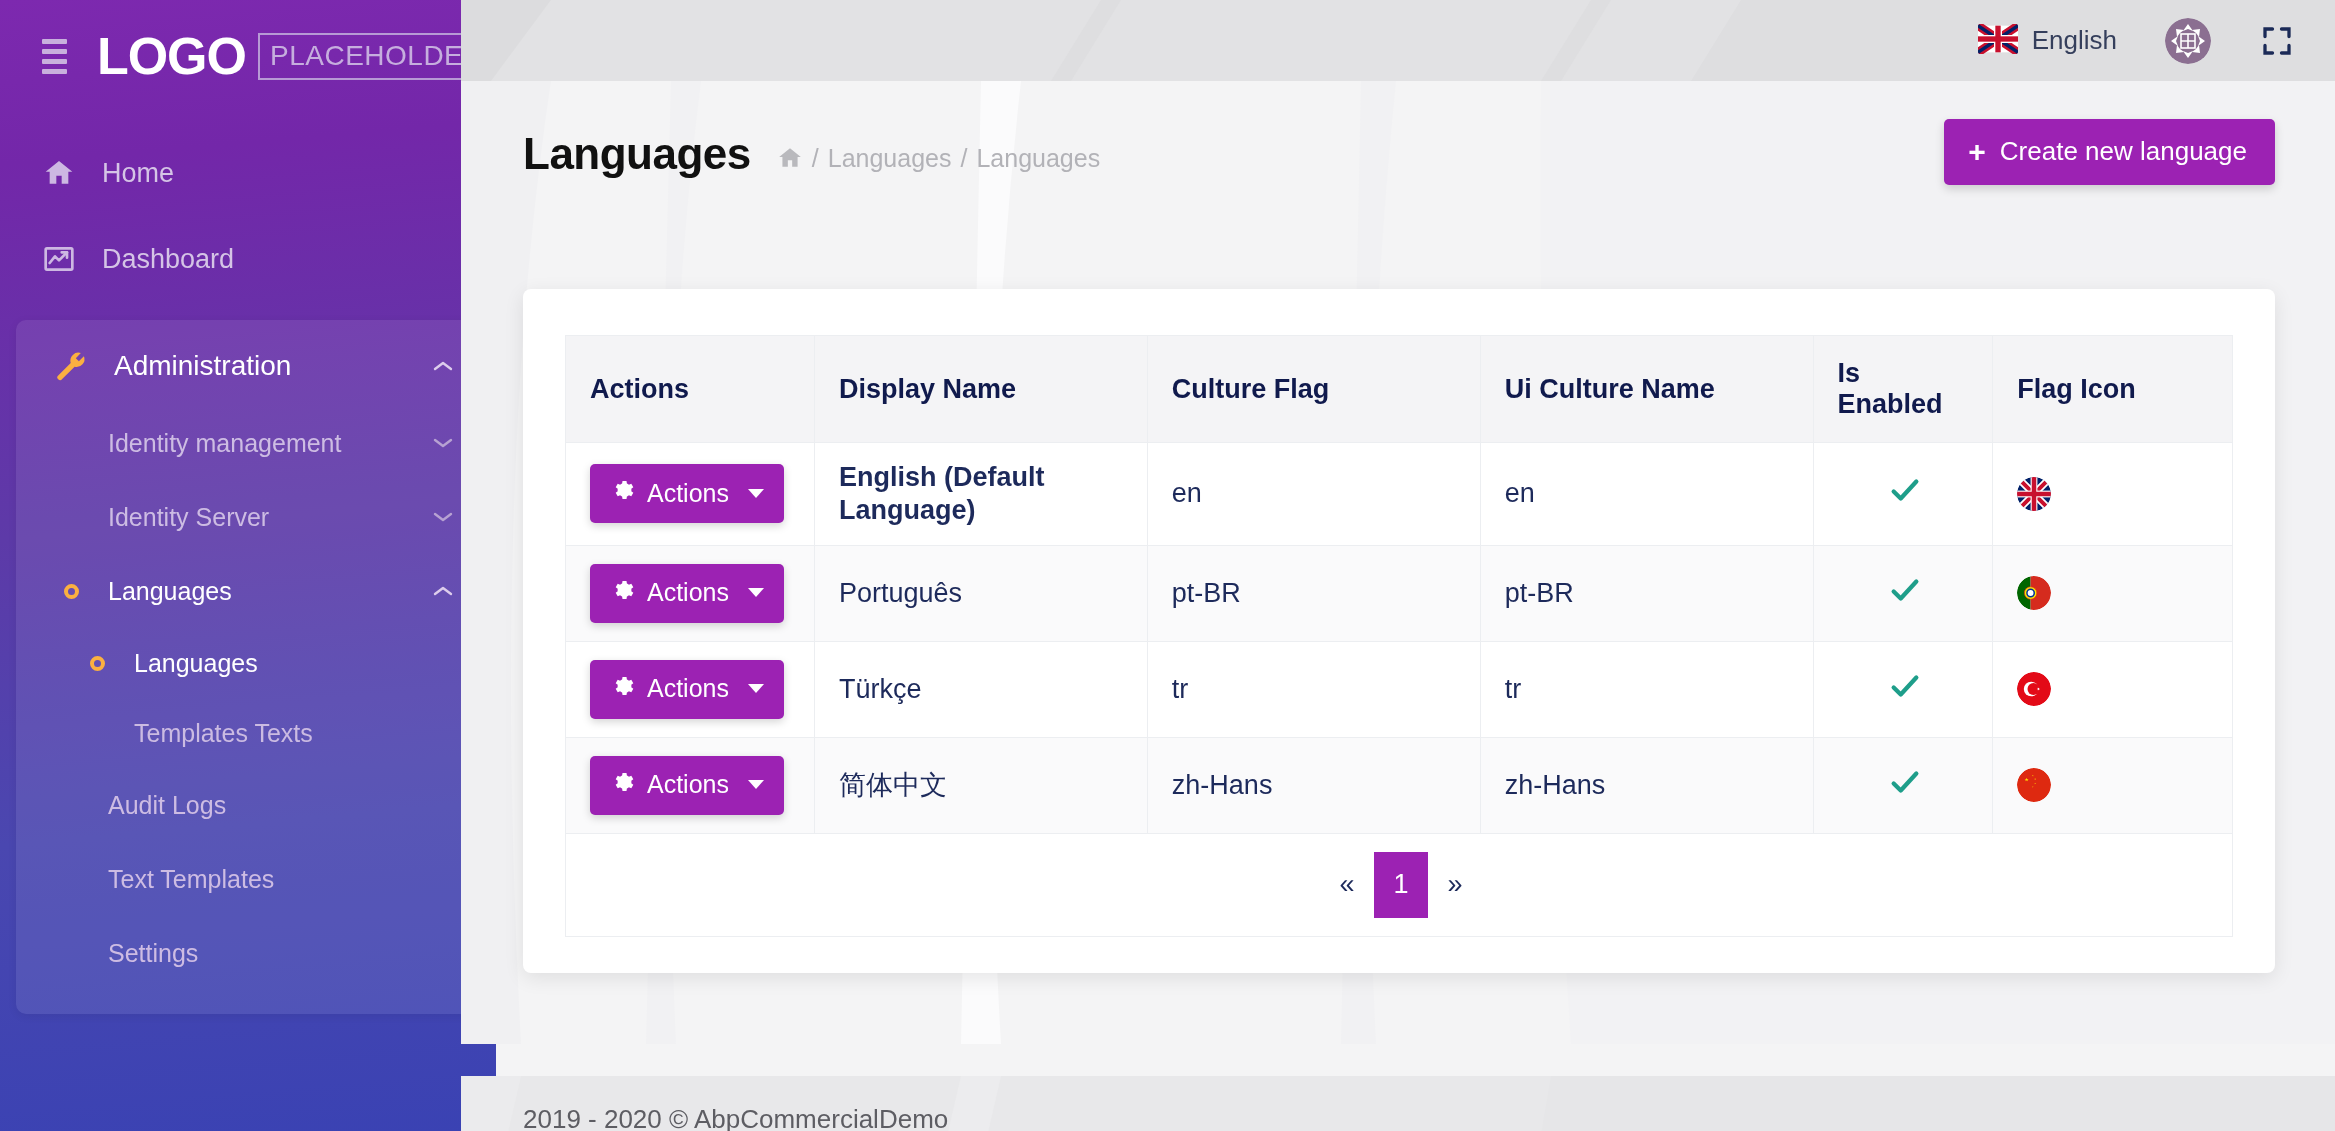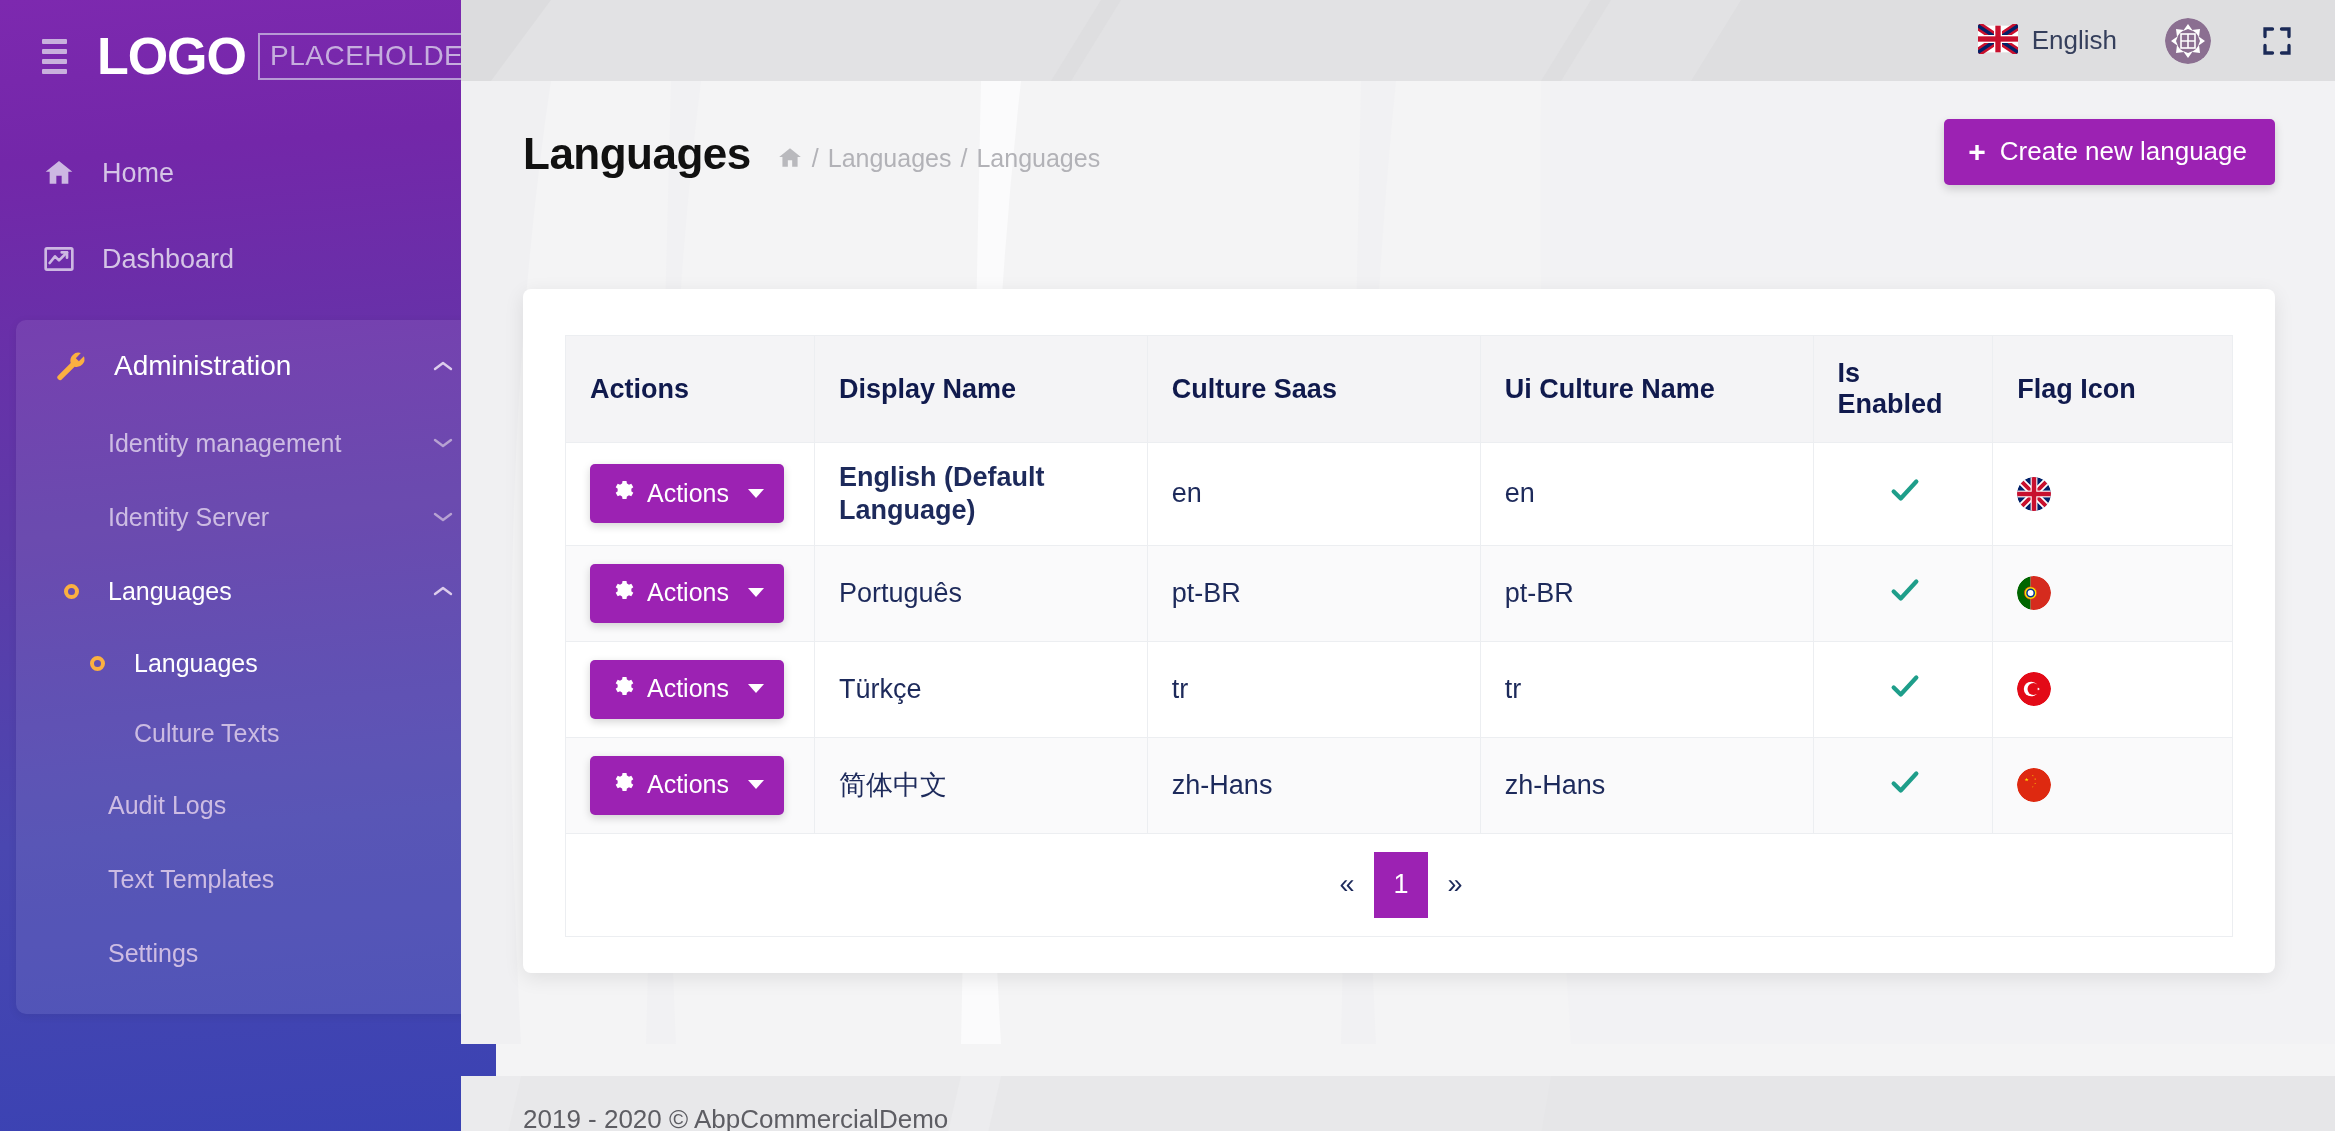--- a/index.html
+++ b/index.html
@@ -260,21 +260,21 @@
 
         <div class="sub-item lvl2 active">
           <span class="bullet">
               <span class="dot"></span>
             </span>
           <span class="sub-label">Languages</span>
         </div>
 
         <div class="sub-item lvl2">
           <span class="bullet"></span>
-          <span class="sub-label">Culture Texts</span>
+          <span class="sub-label">Templates Texts</span>
         </div>
 
         <div class="sub-item plain">
           <span class="bullet"></span>
           <span class="sub-label">Audit Logs</span>
         </div>
 
         <div class="sub-item plain">
           <span class="bullet"></span>
           <span class="sub-label">Text Templates</span>
@@ -371,21 +371,21 @@
             <col style="width:250px">
             <col style="width:250px">
           <col style="width:250px">
             <col style="width:135px">
             <col style="width:180px">
         </colgroup>
         <thead>
           <tr>
             <th>Actions</th>
             <th>Display Name</th>
-            <th>Culture Saas</th>
+            <th>Culture Flag</th>
             <th>Ui Culture Name</th>
             <th>Is Enabled</th>
             <th>Flag Icon</th>
           </tr>
         </thead>
         <tbody>
 
           <tr class="odd">
             <td>
               <button class="btn-actions">

